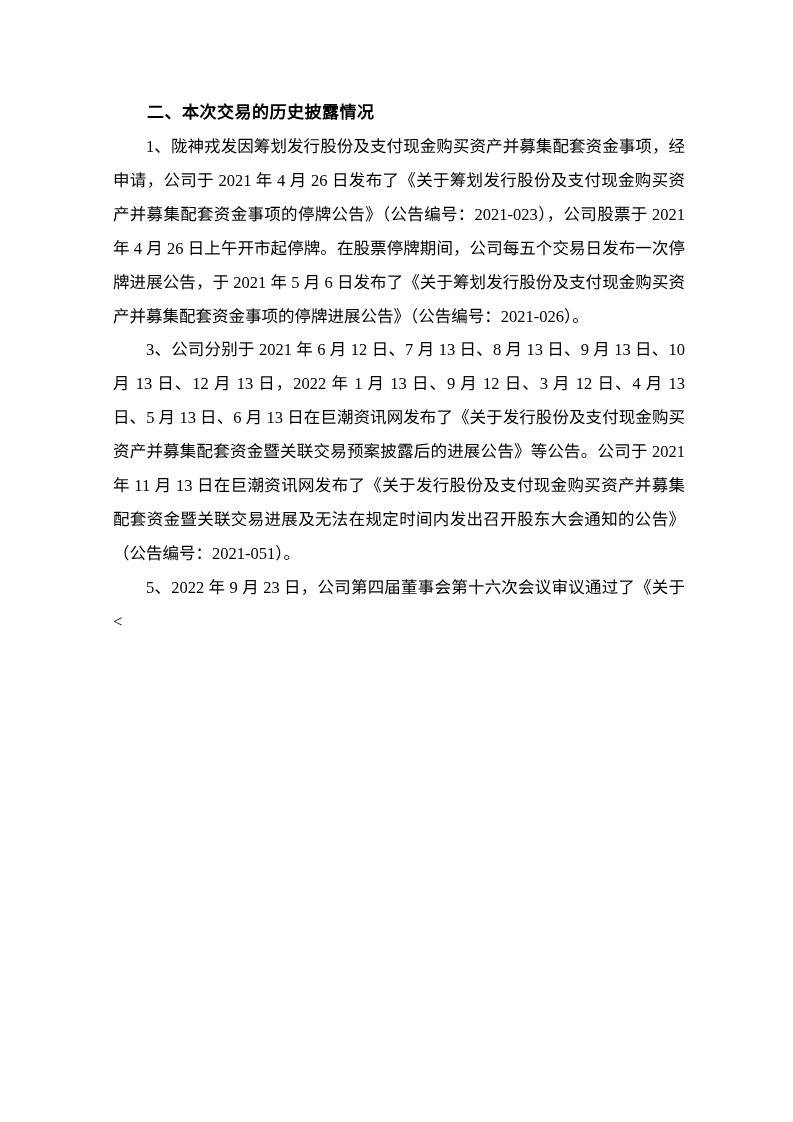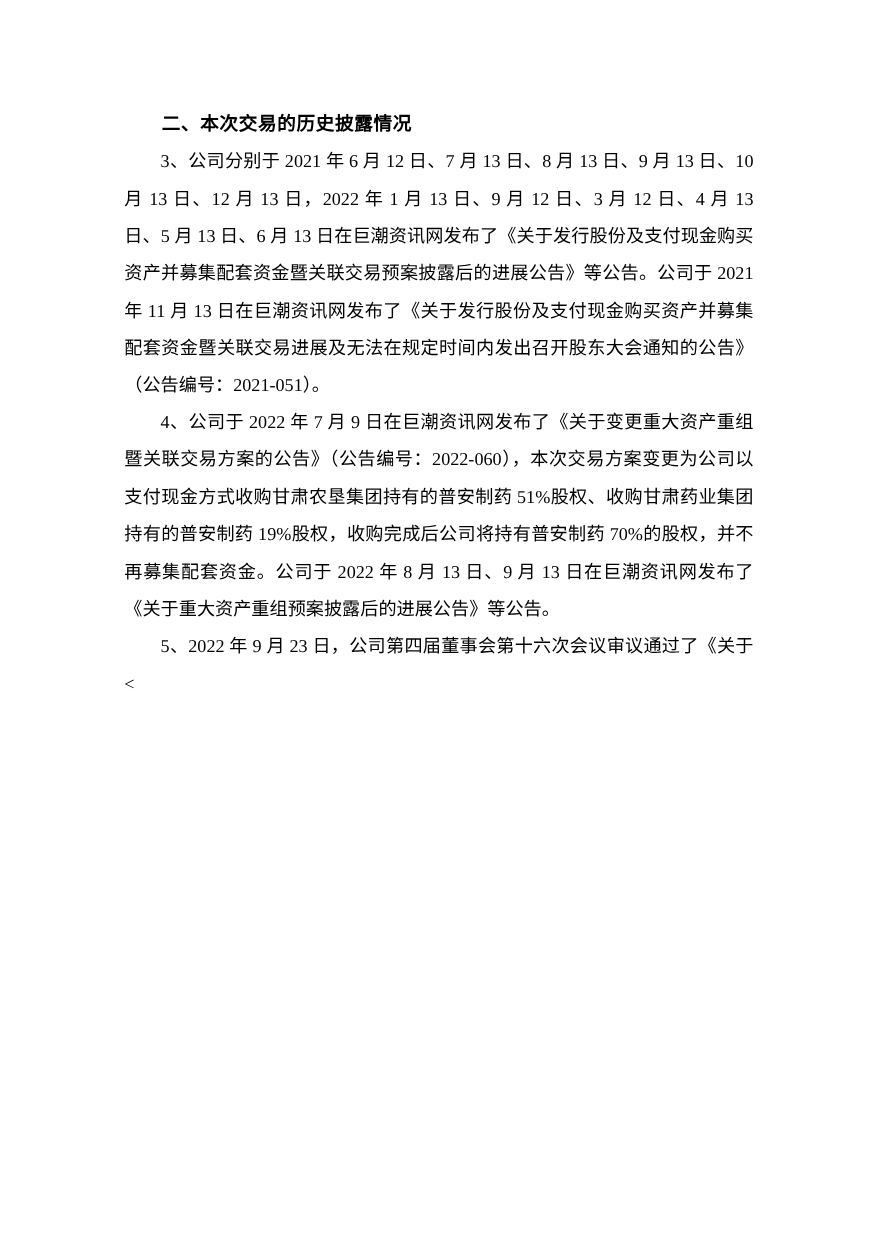--- a/index.html
+++ b/index.html
@@ -43,16 +43,16 @@
     margin: 0;
     color: #000000;
     word-break: break-all;
   }
 </style>
 </head>
 <body>
 
 <div class="page">
   <h2 class="section-heading">二、本次交易的历史披露情况</h2>
+  <p class="body-paragraph">1、陇神戎发因筹划发行股份及支付现金购买资产并募集配套资金事项，经申请，公司于 2021 年 4 月 26 日发布了《关于筹划发行股份及支付现金购买资产并募集配套资金事项的停牌公告》（公告编号：2021-023），公司股票于 2021 年 4 月 26 日上午开市起停牌。在股票停牌期间，公司每五个交易日发布一次停牌进展公告，于 2021 年 5 月 6 日发布了《关于筹划发行股份及支付现金购买资产并募集配套资金事项的停牌进展公告》（公告编号：2021-026）。</p>
   <p class="body-paragraph">3、公司分别于 2021 年 6 月 12 日、7 月 13 日、8 月 13 日、9 月 13 日、10 月 13 日、12 月 13 日，2022 年 1 月 13 日、9 月 12 日、3 月 12 日、4 月 13 日、5 月 13 日、6 月 13 日在巨潮资讯网发布了《关于发行股份及支付现金购买资产并募集配套资金暨关联交易预案披露后的进展公告》等公告。公司于 2021 年 11 月 13 日在巨潮资讯网发布了《关于发行股份及支付现金购买资产并募集配套资金暨关联交易进展及无法在规定时间内发出召开股东大会通知的公告》（公告编号：2021-051）。</p>
-  <p class="body-paragraph">4、公司于 2022 年 7 月 9 日在巨潮资讯网发布了《关于变更重大资产重组暨关联交易方案的公告》（公告编号：2022-060），本次交易方案变更为公司以支付现金方式收购甘肃农垦集团持有的普安制药 51%股权、收购甘肃药业集团持有的普安制药 19%股权，收购完成后公司将持有普安制药 70%的股权，并不再募集配套资金。公司于 2022 年 8 月 13 日、9 月 13 日在巨潮资讯网发布了《关于重大资产重组预案披露后的进展公告》等公告。</p>
   <p class="body-paragraph">5、2022 年 9 月 23 日，公司第四届董事会第十六次会议审议通过了《关于&lt;</p>
 </div>
 
 </body></html>

